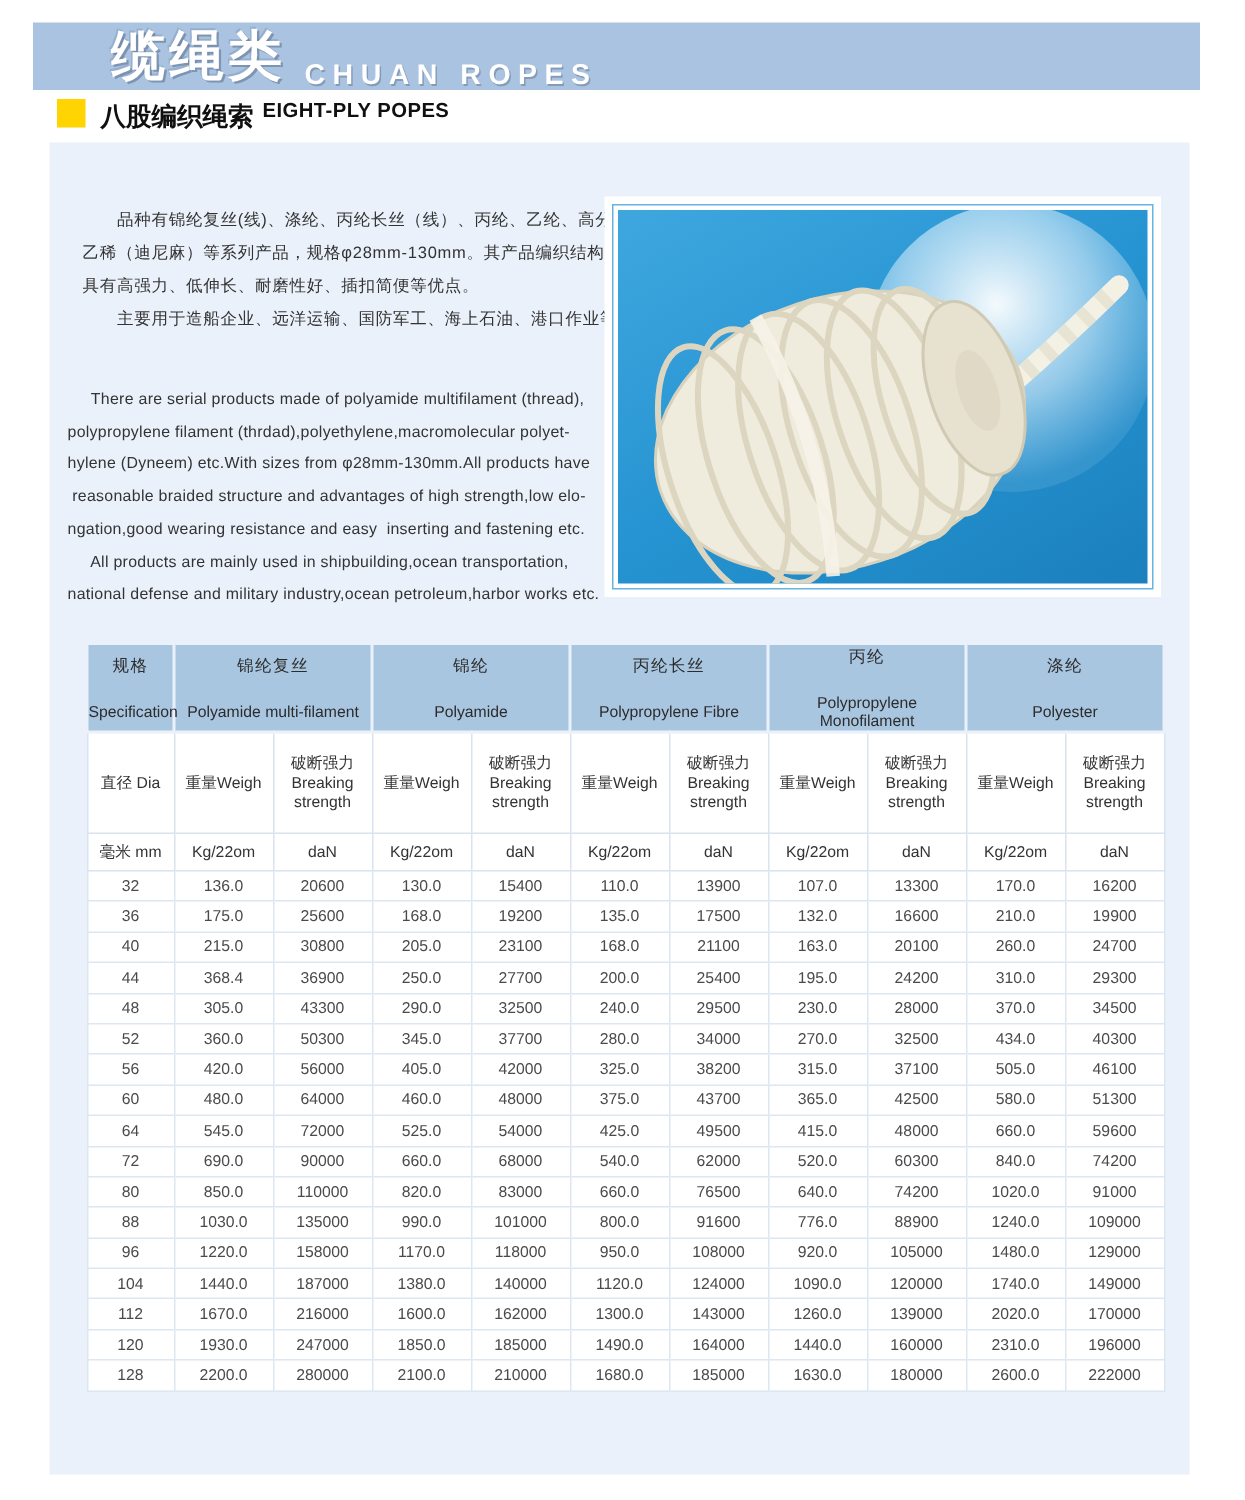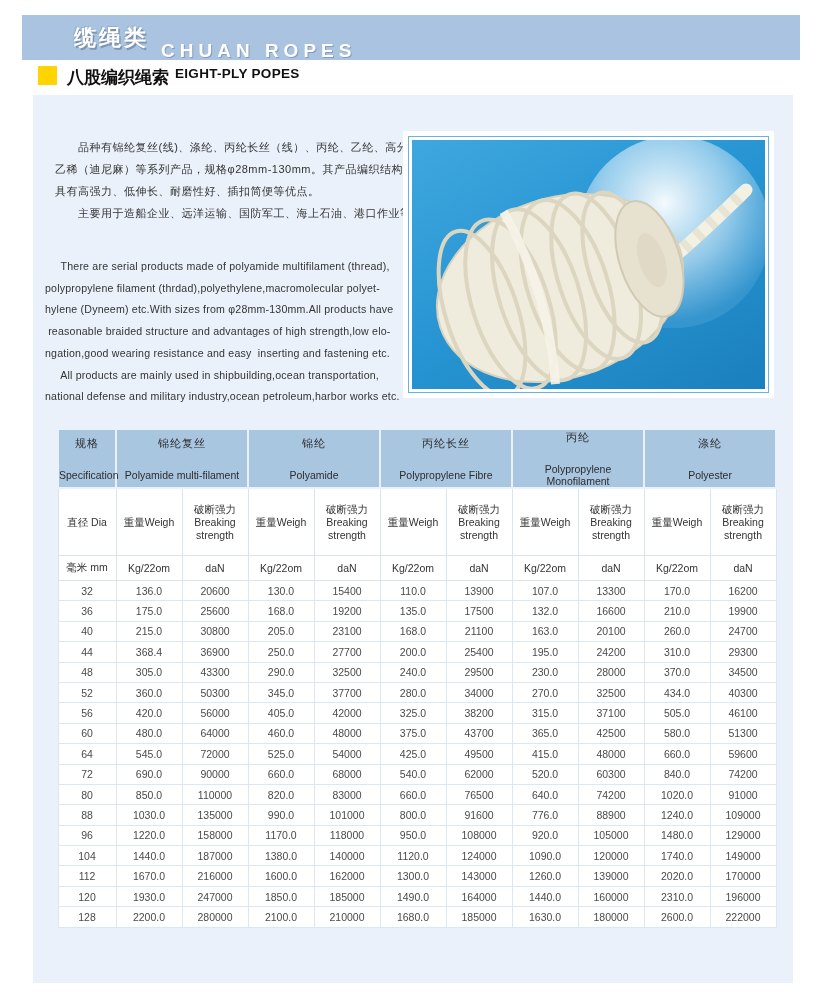--- a/index.html
+++ b/index.html
@@ -6,21 +6,21 @@
   body{
     width:830px;height:1000px;position:relative;background:#ffffff;
     font-family:"Liberation Sans","DejaVu Sans",sans-serif;overflow:hidden;
   }
   
   .banner{
     position:absolute;left:22px;top:15px;width:778px;height:45px;
     background:#a9c3e0;display:flex;align-items:center;box-sizing:border-box;padding-left:52px;
   }
   .banner-zh{
-    font-size:22px;font-weight:bold;color:#ffffff;letter-spacing:3px;
+    font-size:36px;font-weight:bold;color:#ffffff;letter-spacing:3px;
     text-shadow:1.5px 1.5px 0 rgba(96,116,146,.6), -1px -1px 0 rgba(96,116,146,.25);
   }
   .banner-en{
     font-size:19px;font-weight:bold;color:#ffffff;letter-spacing:5px;margin-left:12px;margin-top:26px;
     text-shadow:1px 1px 0 rgba(96,116,146,.5);
   }
   
   .section{position:absolute;left:38px;top:66px;display:flex;align-items:flex-start;}
   .bullet{width:19px;height:19px;background:#ffd400;}
   .sec-zh{font-size:17px;font-weight:bold;color:#101010;margin-left:10px;}

